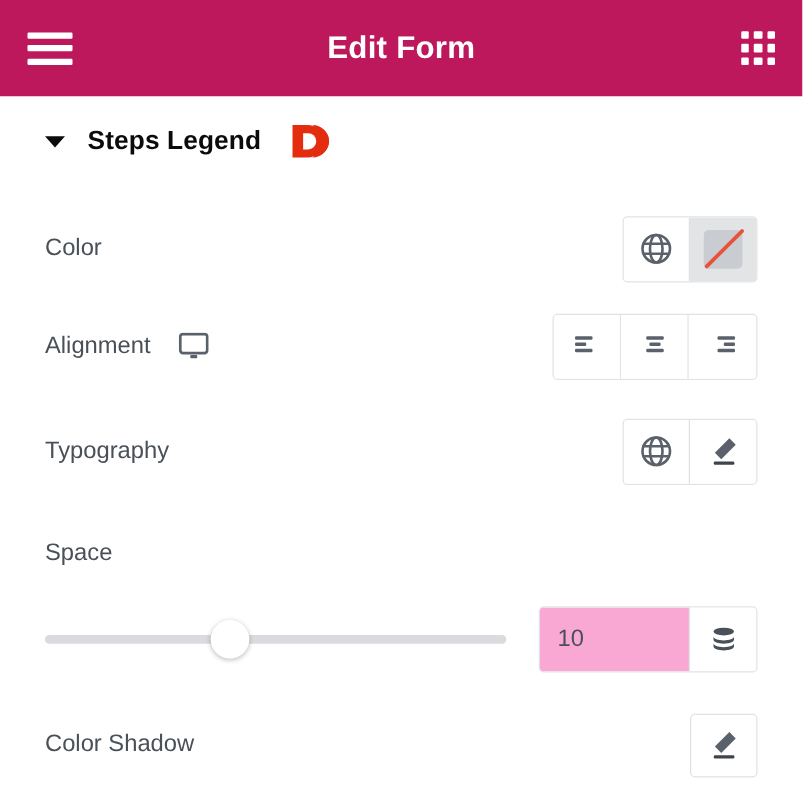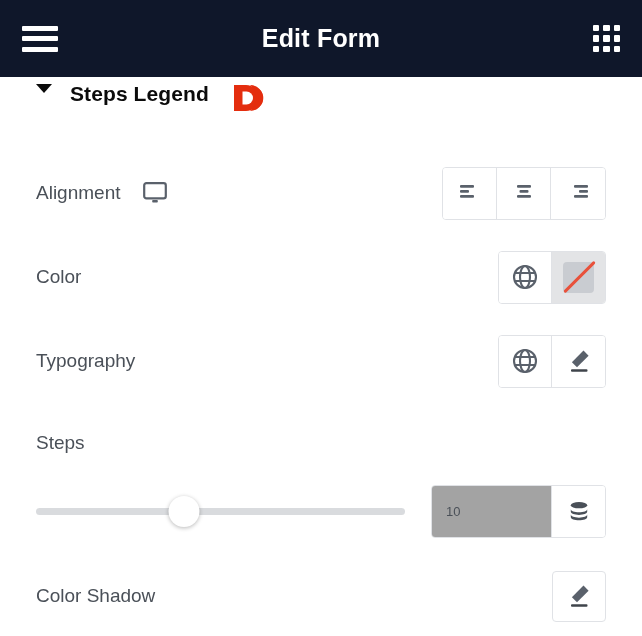--- a/index.html
+++ b/index.html
@@ -13,21 +13,21 @@
     background: #ffffff;
     font-family: "Liberation Sans", sans-serif;
     overflow: hidden;
     color: #3f444b;
   }
 
   
   .topbar {
     position: relative;
     height: 77px;
-    background: #0f172a;
+    background: #be185d;
     display: flex;
     align-items: center;
     justify-content: space-between;
     padding: 0 22px;
   }
   .hamburger {
     width: 36px;
     height: 26px;
     display: flex;
     flex-direction: column;
@@ -67,20 +67,21 @@
   }
 
   
   .panel {
     padding: 0 36px;
     background: #ffffff;
   }
 
   .section-head {
     display: flex;
+    align-items: center;
     height: 66px;
     padding-top: 5px;
   }
   .chevron {
     width: 0; height: 0;
     border-left: 8px solid transparent;
     border-right: 8px solid transparent;
     border-top: 9px solid #0b0b0b;
     margin-right: 18px;
     margin-top: 2px;
@@ -234,23 +235,23 @@
     border: 1px solid #e0e2e6;
     border-radius: 4px;
     background: #ffffff;
     overflow: hidden;
   }
   .num-input {
     width: 120px;
     height: 51px;
     border: none;
     outline: none;
-    background: #a3a3a3;
+    background: #f9a8d4;
     font-family: "Liberation Sans", sans-serif;
-    font-size: 13px;
+    font-size: 19px;
     color: #4a5058;
     padding: 0 14px;
     border-right: 1px solid #e0e2e6;
   }
   .unit-btn {
     width: 53px;
     height: 51px;
     display: flex;
     align-items: center;
     justify-content: center;
@@ -293,20 +294,39 @@
     <div class="brand-logo">
       <svg width="36" height="32" viewBox="0 0 36 32">
         <path d="M1 3 h12 a13 13 0 0 1 0 26 H1 Z" fill="#E42D0E"></path>
         <path d="M9.5 9.5 h4 a6.5 6.5 0 0 1 0 13 h-4 Z" fill="#ffffff"></path>
         <path d="M17 3 a13 13 0 0 1 0 26 a1 1 0 0 0 0 0 a16.5 16.5 0 0 0 0-26 z" fill="#E42D0E"></path>
         <path d="M18.5 4.2 a13.5 13.5 0 0 1 0 23.6 a10 10 0 0 0 0-23.6 z" fill="#E42D0E"></path>
       </svg>
     </div>
   </div>
 
+  <div class="row row-color">
+    <div class="row-label">Color</div>
+    <div class="pair-group">
+      <div class="gbtn divider">
+        <span>
+          <svg width="26" height="26" viewBox="0 0 26 26">
+            <circle cx="13" cy="13" r="11" fill="none" stroke="#5a616b" stroke-width="2.1"></circle>
+            <ellipse cx="13" cy="13" rx="5" ry="11" fill="none" stroke="#5a616b" stroke-width="2.1"></ellipse>
+            <line x1="2.2" y1="9" x2="23.8" y2="9" stroke="#5a616b" stroke-width="2.1"></line>
+            <line x1="2.2" y1="17" x2="23.8" y2="17" stroke="#5a616b" stroke-width="2.1"></line>
+          </svg>
+        </span>
+      </div>
+      <div class="gbtn swatch-cell">
+        <span class="nocolor-swatch"></span>
+      </div>
+    </div>
+  </div>
+
   <div class="row row-alignment">
     <div class="row-label">
       <span>Alignment</span>
       <span class="device-icon">
         <svg width="24" height="22" viewBox="0 0 24 22">
           <rect x="1.2" y="1.2" width="21.6" height="15.2" rx="2.2" fill="none" stroke="#5a616b" stroke-width="2.2"></rect>
           <rect x="9.2" y="18" width="5.6" height="2.6" rx="0.8" fill="#5a616b"></rect>
         </svg>
       </span>
     </div>
@@ -335,65 +355,46 @@
           <svg width="24" height="18" viewBox="0 0 24 18">
             <rect x="8" y="1" width="14" height="2.7" rx="1" fill="#5a616b"></rect>
             <rect x="13" y="6" width="9" height="2.7" rx="1" fill="#5a616b"></rect>
             <rect x="8" y="11" width="14" height="2.7" rx="1" fill="#5a616b"></rect>
           </svg>
         </span>
       </div>
     </div>
   </div>
 
-  <div class="row row-color">
-    <div class="row-label">Color</div>
+  <div class="row row-typography">
+    <div class="row-label">Typography</div>
     <div class="pair-group">
       <div class="gbtn divider">
         <span>
           <svg width="26" height="26" viewBox="0 0 26 26">
             <circle cx="13" cy="13" r="11" fill="none" stroke="#5a616b" stroke-width="2.1"></circle>
             <ellipse cx="13" cy="13" rx="5" ry="11" fill="none" stroke="#5a616b" stroke-width="2.1"></ellipse>
             <line x1="2.2" y1="9" x2="23.8" y2="9" stroke="#5a616b" stroke-width="2.1"></line>
             <line x1="2.2" y1="17" x2="23.8" y2="17" stroke="#5a616b" stroke-width="2.1"></line>
           </svg>
         </span>
       </div>
-      <div class="gbtn swatch-cell">
-        <span class="nocolor-swatch"></span>
-      </div>
-    </div>
-  </div>
-
-  <div class="row row-typography">
-    <div class="row-label">Typography</div>
-    <div class="pair-group">
-      <div class="gbtn divider">
-        <span>
-          <svg width="26" height="26" viewBox="0 0 26 26">
-            <circle cx="13" cy="13" r="11" fill="none" stroke="#5a616b" stroke-width="2.1"></circle>
-            <ellipse cx="13" cy="13" rx="5" ry="11" fill="none" stroke="#5a616b" stroke-width="2.1"></ellipse>
-            <line x1="2.2" y1="9" x2="23.8" y2="9" stroke="#5a616b" stroke-width="2.1"></line>
-            <line x1="2.2" y1="17" x2="23.8" y2="17" stroke="#5a616b" stroke-width="2.1"></line>
-          </svg>
-        </span>
-      </div>
       <div class="gbtn">
         <span>
           <svg width="26" height="26" viewBox="0 0 26 26">
             <path d="M17.5 2.6 l5.1 5.1 -11.6 11.6 -5.1 -5.1 z" fill="#5a616b"></path>
             <rect x="5" y="21.2" width="16.5" height="2.6" rx="1" fill="#3f444b"></rect>
           </svg>
         </span>
       </div>
     </div>
   </div>
 
   <div class="row row-space">
-    <div class="row-label">Steps</div>
+    <div class="row-label">Space</div>
   </div>
 
   <div class="slider-row">
     <div class="slider">
       <div class="slider-track"></div>
       <div class="slider-thumb" style="left: 40%;"></div>
     </div>
 
     <div class="num-group">
       <input class="num-input" type="text" value="10" style="">

